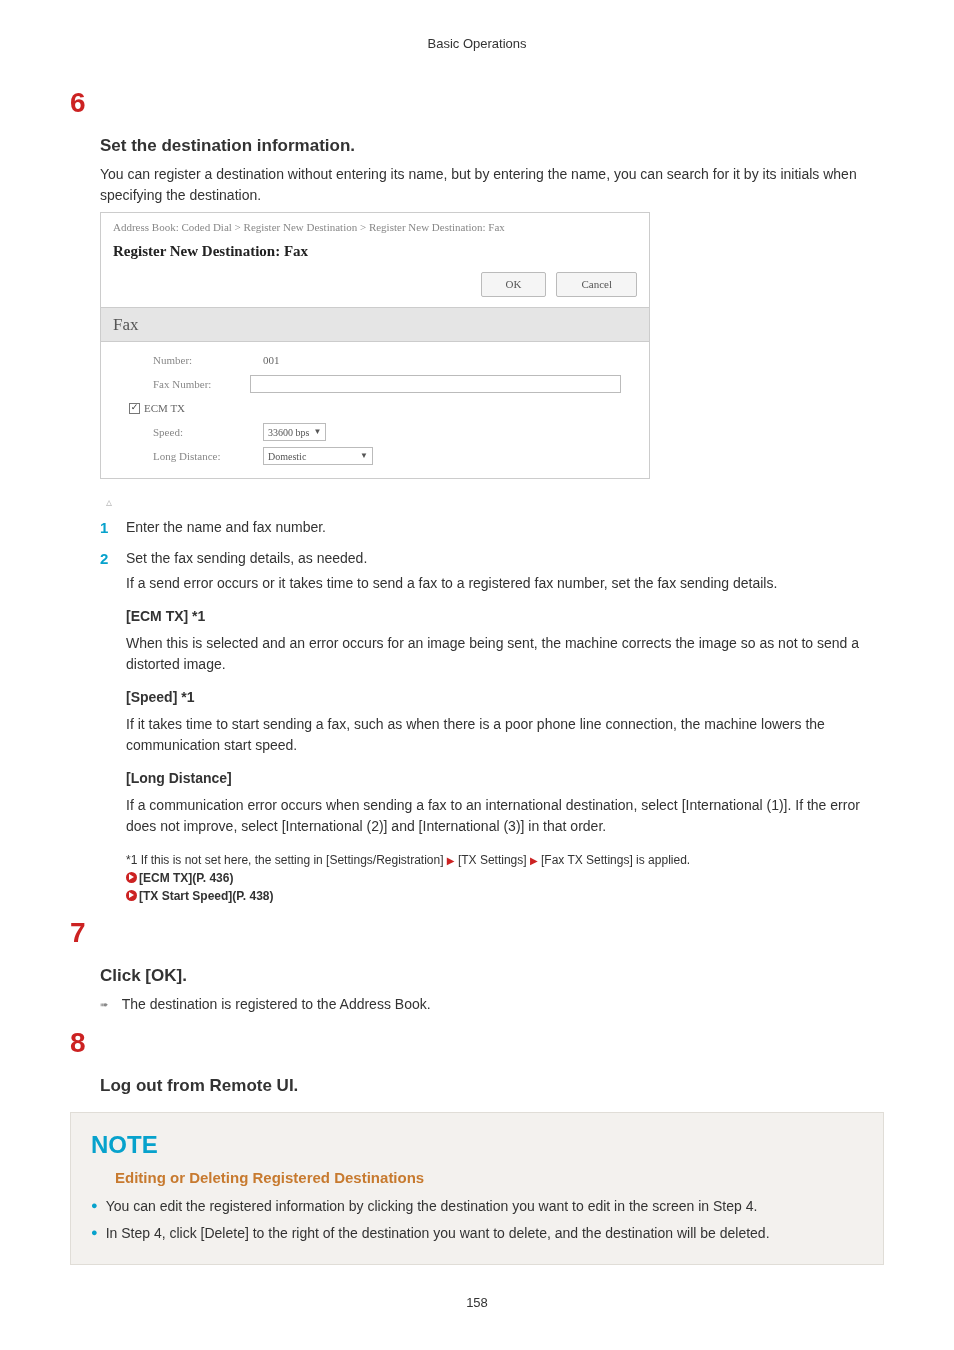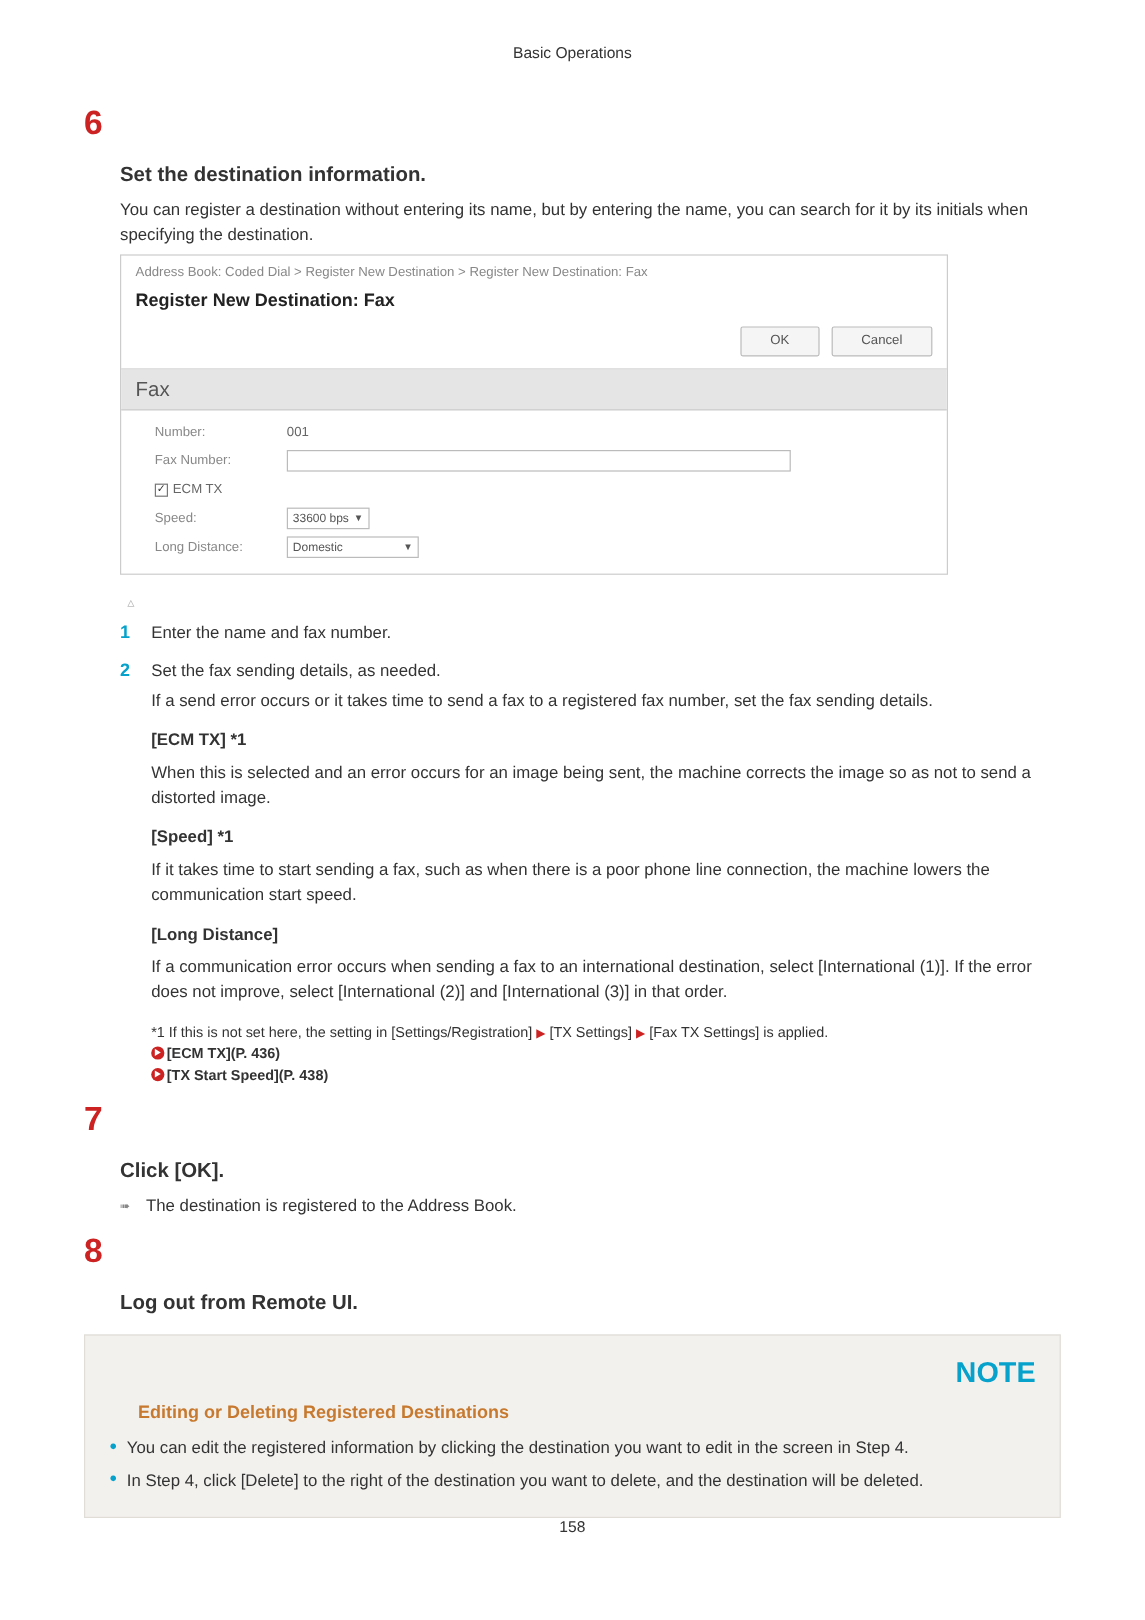--- a/index.html
+++ b/index.html
@@ -4,51 +4,51 @@
 <style>
 * { margin: 0; padding: 0; box-sizing: border-box; }
 body { font-family: Arial, Helvetica, sans-serif; font-size: 14px; color: #333; background: #fff; width: 954px; }
 .page { padding: 36px 70px 20px; }
 .header-title { text-align: center; font-size: 13px; margin-bottom: 38px; }
 .step { display: flex; gap: 12px; margin-bottom: 8px; }
 .step-num { font-size: 28px; font-weight: bold; color: #c22; line-height: 1; min-width: 18px; }
 .step-title { font-size: 17px; font-weight: bold; padding-top: 4px; margin-top: 43px; }
 .step-body { margin-left: 30px; margin-bottom: 14px; line-height: 1.5; }
 .step-body p { margin-bottom: 6px; }
-.screenshot { border: 1px solid #ccc; background: #fff; margin: 6px 0 14px 0; width: 690px; font-family: Liberation Sans, sans-serif; font-size: 11px; color: #666; }
+.screenshot { border: 1px solid #ccc; background: #fff; margin: 6px 0 14px 0; width: 550px; font-family: Liberation Serif, serif; font-size: 11px; color: #666; }
 .bc { padding: 6px 12px 2px; color: #888; }
 .sc-title { padding: 2px 12px 6px; font-size: 15px; font-weight: bold; color: #222; }
 .btnrow { padding: 4px 12px 10px; border-bottom: 1px solid #ccc; display: flex; justify-content: flex-end; gap: 10px; }
 .uibtn { background: #f5f5f5; border: 1px solid #bbb; padding: 3px 24px; font-size: 11px; color: #555; border-radius: 2px; }
 .sect { background: #e5e5e5; padding: 4px 12px; font-size: 17px; color: #555; border-bottom: 1px solid #ccc; }
 .frow { display: flex; align-items: center; padding: 2px 28px; min-height: 24px; }
-.flab { width: 110px; color: #888; }
+.flab { width: 110px; color: #888; margin-left: 24px; }
 .finput { border: 1px solid #bbb; height: 18px; width: 200px; background: #fff; }
 .fval { color: #666; }
 .fsel { border: 1px solid #bbb; height: 18px; padding: 0 4px; background: #fff; display: inline-flex; align-items: center; gap: 4px; font-size: 10px; color: #555; }
 .caret { font-size: 8px; color: #555; }
 .cb { width: 11px; height: 11px; border: 1px solid #777; background: #fff; display: inline-flex; align-items: center; justify-content: center; font-size: 9px; color: #333; margin-right: 4px; }
 .substep { display: flex; gap: 14px; margin: 6px 0; }
 .sub-num { font-weight: bold; color: #07a2cc; font-size: 15px; min-width: 12px; }
 .sub-body { flex: 1; line-height: 1.5; }
 .sub-body p { margin-bottom: 4px; }
 .det-title { font-weight: bold; margin-top: 12px; margin-bottom: 6px; }
 .det-body { line-height: 1.5; margin-bottom: 4px; }
 .fn { font-size: 12px; margin-top: 14px; line-height: 1.5; }
 .bullet { color: #c22; font-size: 10px; }
 .linkicon { display: inline-block; width: 11px; height: 11px; border-radius: 50%; background: #c22; vertical-align: -1px; margin-right: 2px; position: relative; }
 .linkicon::after { content: ""; position: absolute; left: 3px; top: 2px; border-left: 5px solid #fff; border-top: 3.5px solid transparent; border-bottom: 3.5px solid transparent; }
 .link { font-weight: bold; font-size: 12px; }
 .result-arrow { display: inline-block; width: 18px; font-size: 10px; color: #888; vertical-align: 1px; }
 .note-box { background: #f3f1ee; border: 1px solid #e0ddd7; padding: 18px 20px 14px; margin-top: 16px; }
-.note-h { color: #07a2cc; font-weight: bold; font-size: 24px; margin-bottom: 10px; text-align: right; }
+.note-h { color: #07a2cc; font-weight: bold; font-size: 24px; margin-bottom: 10px; }
 .note-sub { color: #c77a2f; font-weight: bold; font-size: 15px; margin-bottom: 10px; margin-left: 24px; }
 .note-li { display: flex; gap: 8px; margin-bottom: 6px; line-height: 1.5; }
 .note-bul { color: #07a2cc; font-size: 11px; line-height: 1.8; }
-.pagenum { text-align: center; font-size: 13px; }
+.pagenum { text-align: center; font-size: 13px; margin-top: 30px; }
 .scroll-bottom { text-align: left; color: #bbb; font-size: 12px; padding-left: 6px; }
 </style>
 </head>
 <body>
 
 <div class="page">
   <div class="header-title">Basic Operations</div>
 
   <div class="step">
     <div class="step-num">6</div>

